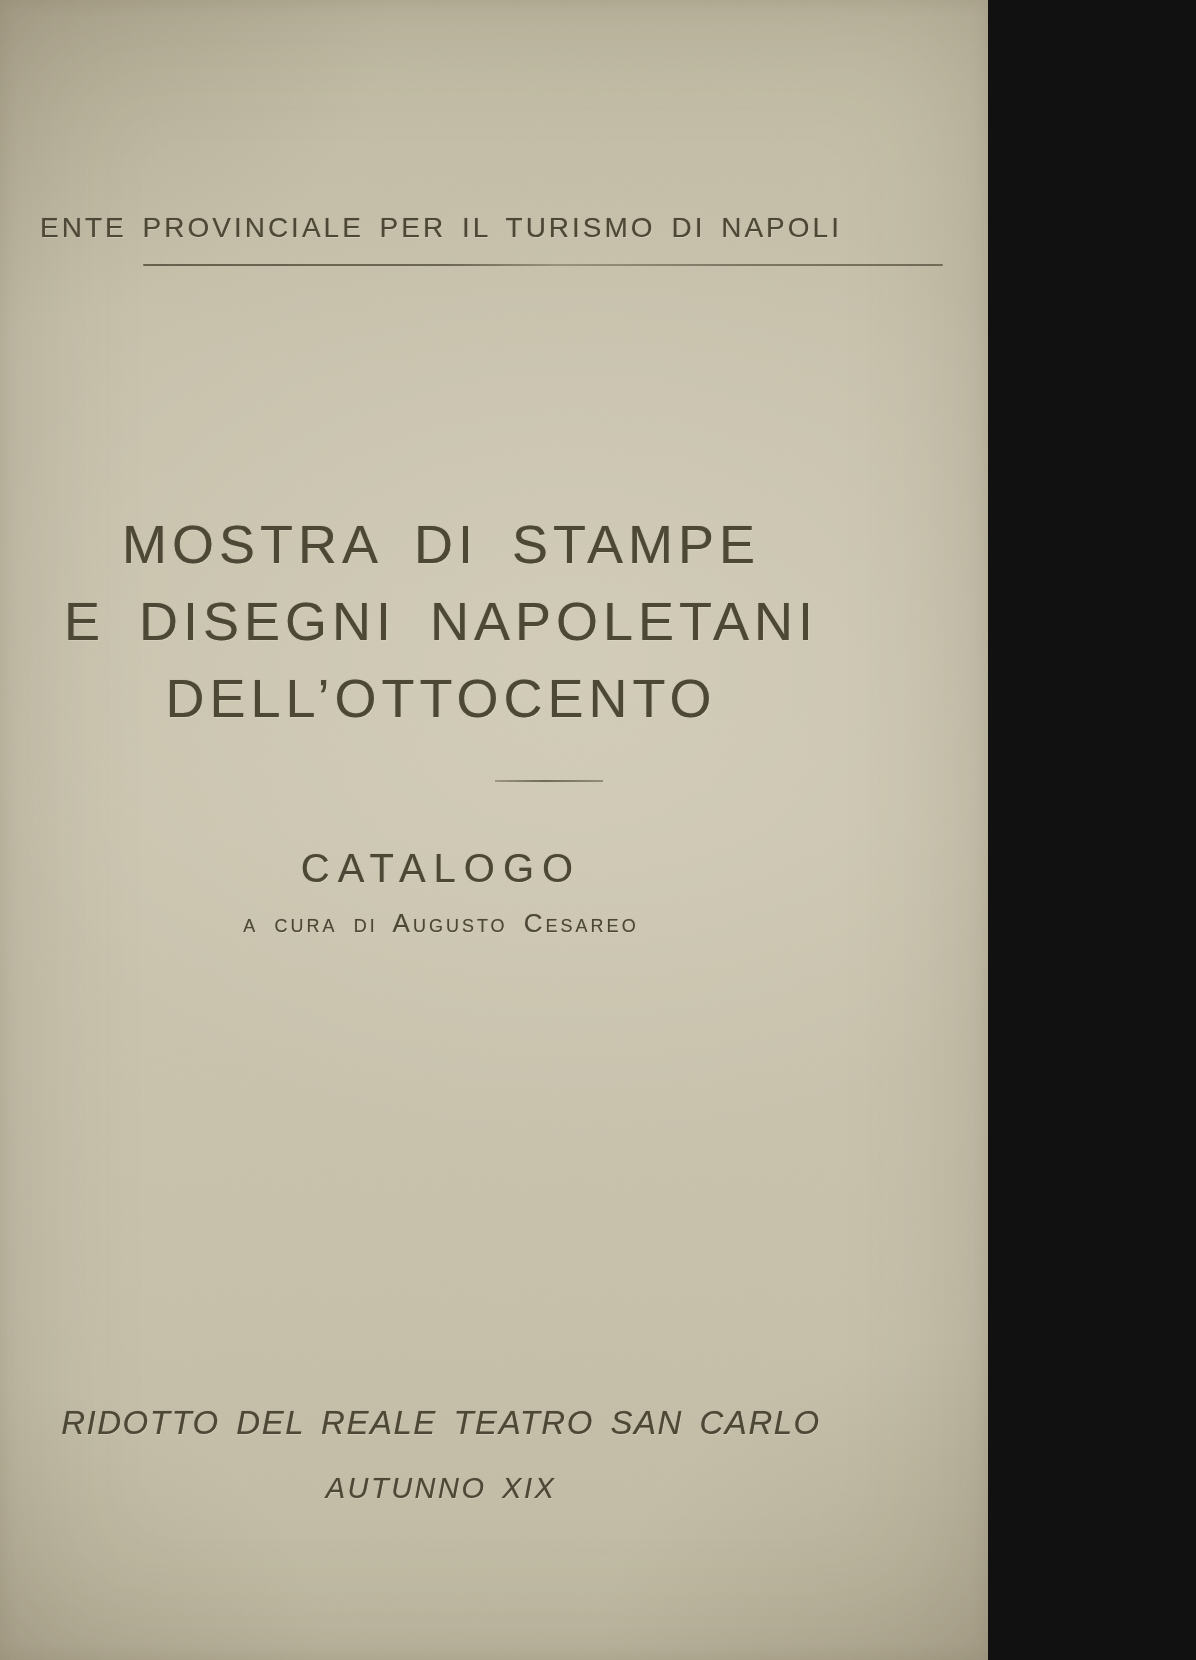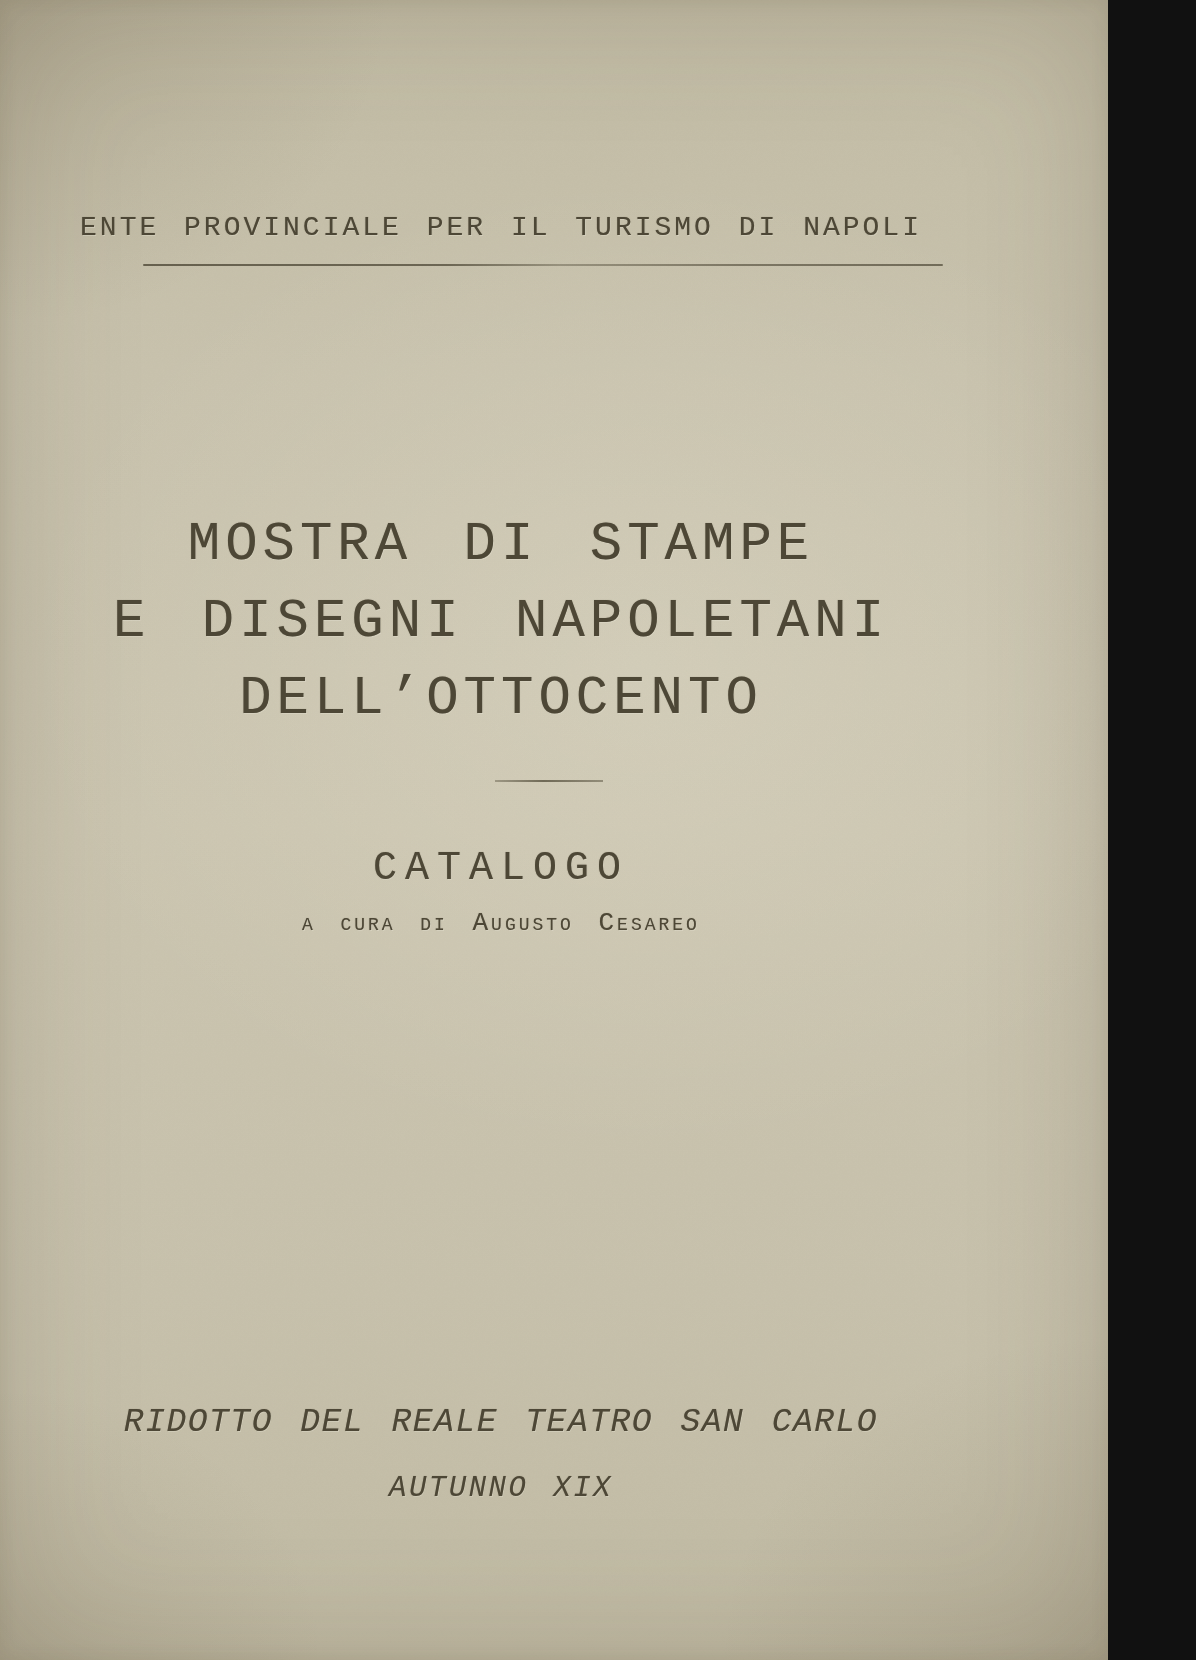--- a/index.html
+++ b/index.html
@@ -2,24 +2,24 @@
 <html><head>
 <meta charset="utf-8">
 <style>
   html, body {
     margin: 0;
     padding: 0;
     background: #111;
   }
   .scan {
     position: relative;
-    width: 1108px;
+    width: 988px;
     height: 1660px;
     overflow: hidden;
-    font-family: Liberation Mono, monospace;
+    font-family: Liberation Sans, sans-serif;
     color: #4d4736;
     background:
       radial-gradient(ellipse 900px 700px at 58% 40%, rgba(255,252,238,0.16), rgba(255,252,238,0) 70%),
       radial-gradient(ellipse 600px 500px at 0% 0%, rgba(88,76,52,0.16), rgba(88,76,52,0) 65%),
       radial-gradient(ellipse 600px 500px at 100% 100%, rgba(88,76,52,0.14), rgba(88,76,52,0) 65%),
       radial-gradient(ellipse 500px 420px at 0% 100%, rgba(88,76,52,0.12), rgba(88,76,52,0) 65%),
       linear-gradient(180deg, #c2bca5 0%, #c8c2ad 22%, #cbc5b0 50%, #c7c1ac 78%, #c1bba4 100%);
     box-shadow: inset 0 0 140px rgba(76,66,44,0.22), inset 0 0 18px rgba(76,66,44,0.10);
   }
   .grain {

